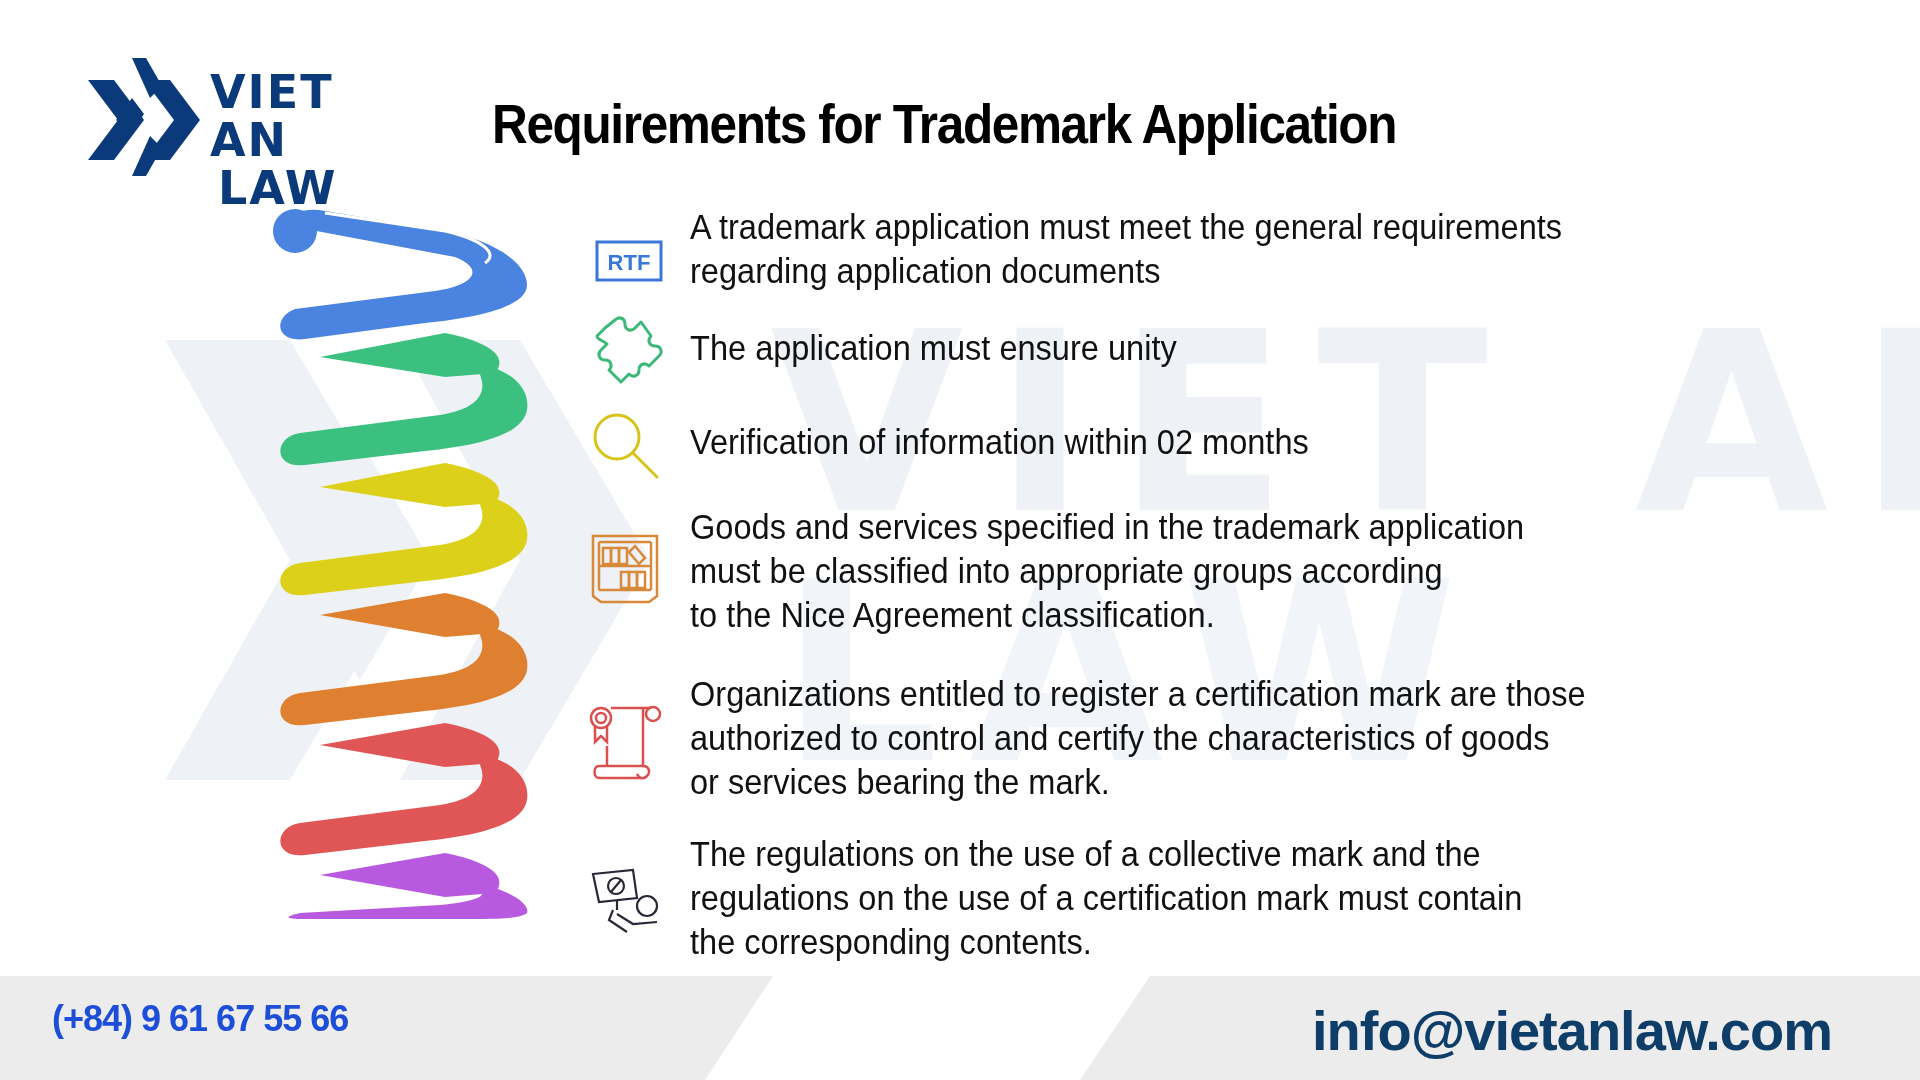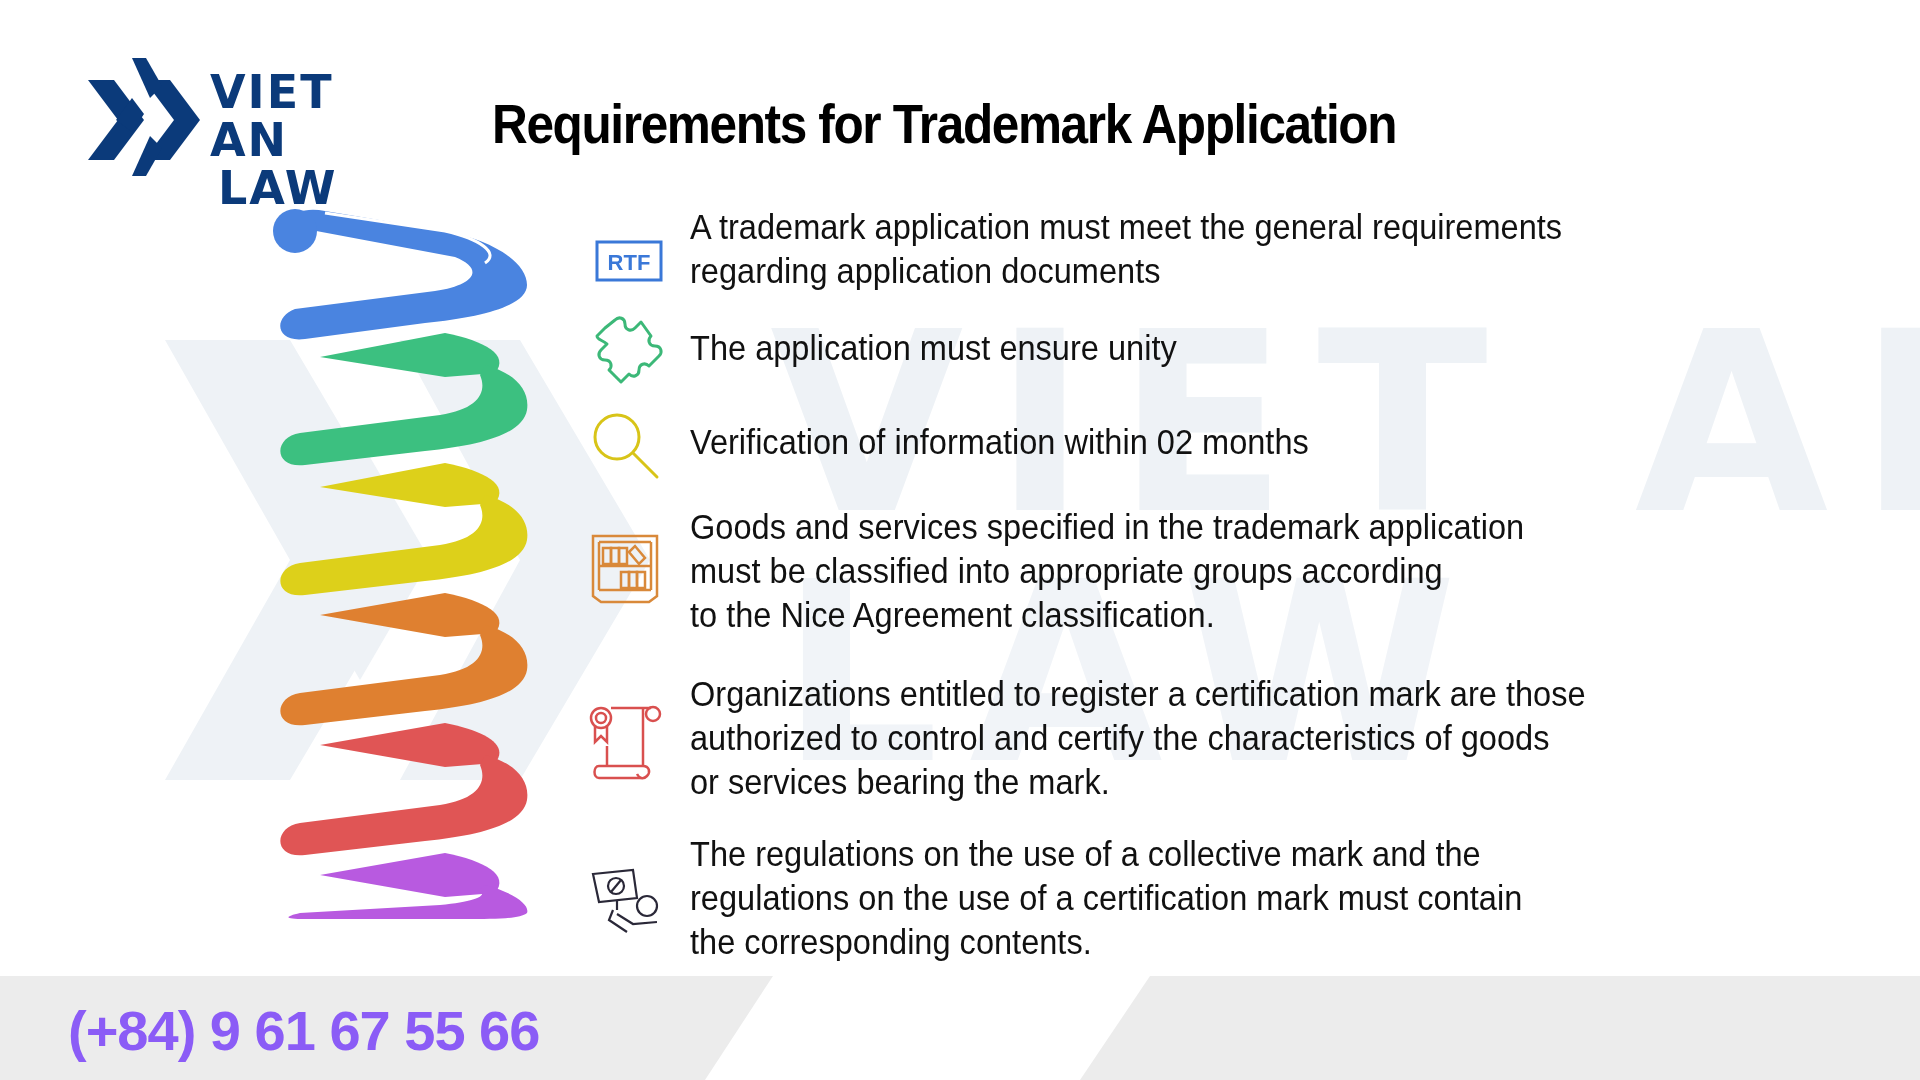--- a/index.html
+++ b/index.html
@@ -17,21 +17,21 @@
   .title { position: absolute; left: 492px; top: 92px; font-size: 55px; font-weight: bold; color: #000; font-family: "Liberation Sans", sans-serif; letter-spacing: -1.5px; transform: scaleX(0.9); transform-origin: left center; white-space: nowrap; }
 
   .spiral { position: absolute; left: 265px; top: 205px; width: 270px; height: 715px; }
 
   .item { position: absolute; left: 585px; width: 1200px; }
   .item .icon { position: absolute; left: 0; width: 80px; height: 80px; }
   .item .text { position: absolute; left: 105px; font-size: 35px; line-height: 44px; color: #111; font-family: "Liberation Sans", sans-serif; transform: scaleX(0.93); transform-origin: left top; white-space: nowrap; }
 
   .footer { position: absolute; left: 0; top: 976px; width: 1920px; height: 104px; }
   .footer-bg { position: absolute; left: 0; top: 0; width: 1920px; height: 104px; }
-  .phone { position: absolute; left: 68px; top: 22px; font-size: 56px; font-weight: bold; color: #8b5cf6; font-family: "Liberation Sans", sans-serif; letter-spacing: -1px; white-space: nowrap; }
+  .phone { position: absolute; left: 52px; top: 22px; font-size: 36px; font-weight: bold; color: #1d4ed8; font-family: "Liberation Sans", sans-serif; letter-spacing: -1px; white-space: nowrap; }
   .email { position: absolute; right: 88px; top: 22px; font-size: 56px; font-weight: bold; color: #0e3d68; font-family: "Liberation Sans", sans-serif; letter-spacing: -1px; white-space: nowrap; }
 </style>
 </head>
 <body>
 
 <svg class="watermark" viewBox="0 0 1920 1080">
   <g fill="#eef2f6">
 
     <polygon points="165,340 290,340 420,560 290,780 165,780 290,560"></polygon>
     <polygon points="400,340 520,340 650,560 520,780 400,780 520,560"></polygon>
@@ -187,13 +187,14 @@
     <div>the corresponding contents.</div>
   </div>
 </div>
 
 <div class="footer">
   <svg class="footer-bg" viewBox="0 0 1920 104">
     <polygon points="0,0 773,0 705,104 0,104" fill="#ececec"></polygon>
     <polygon points="1150,0 1920,0 1920,104 1080,104" fill="#ececec"></polygon>
   </svg>
   <div class="phone">(+84) 9 61 67 55 66</div>
+  <div class="email">info@vietanlaw.com</div>
 </div>
 
 </body></html>

